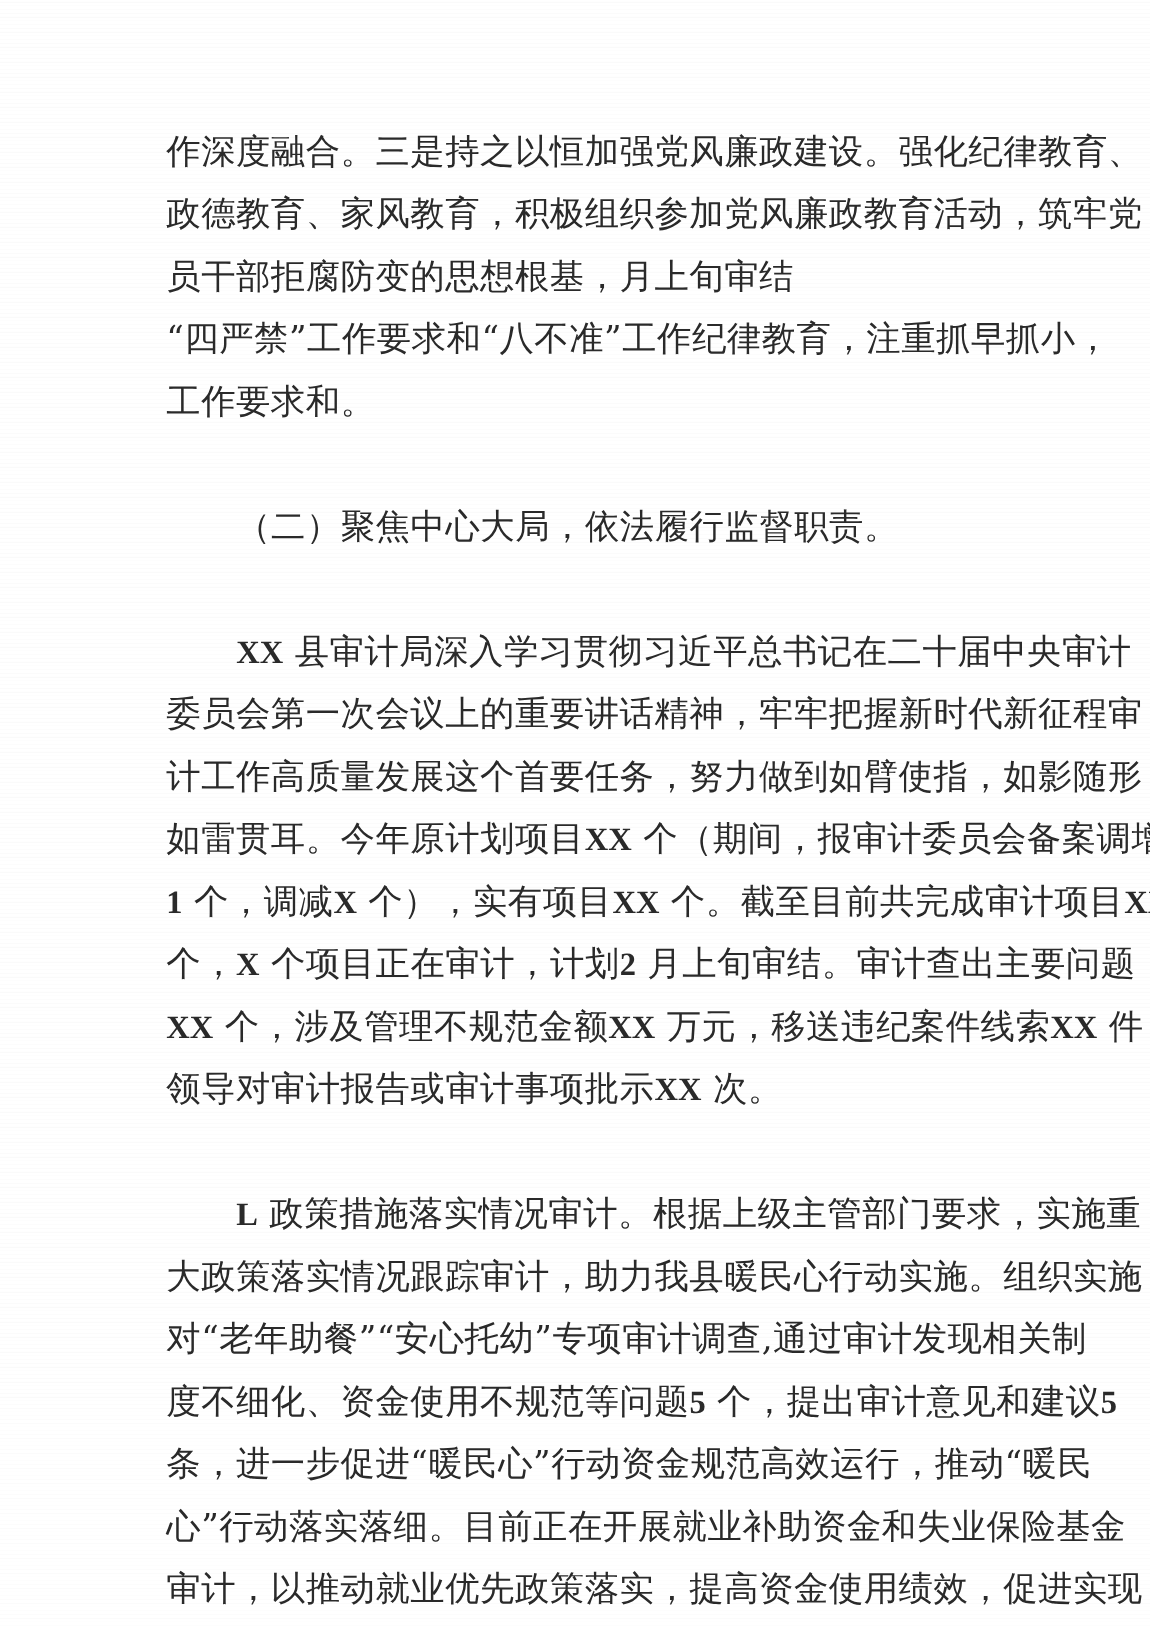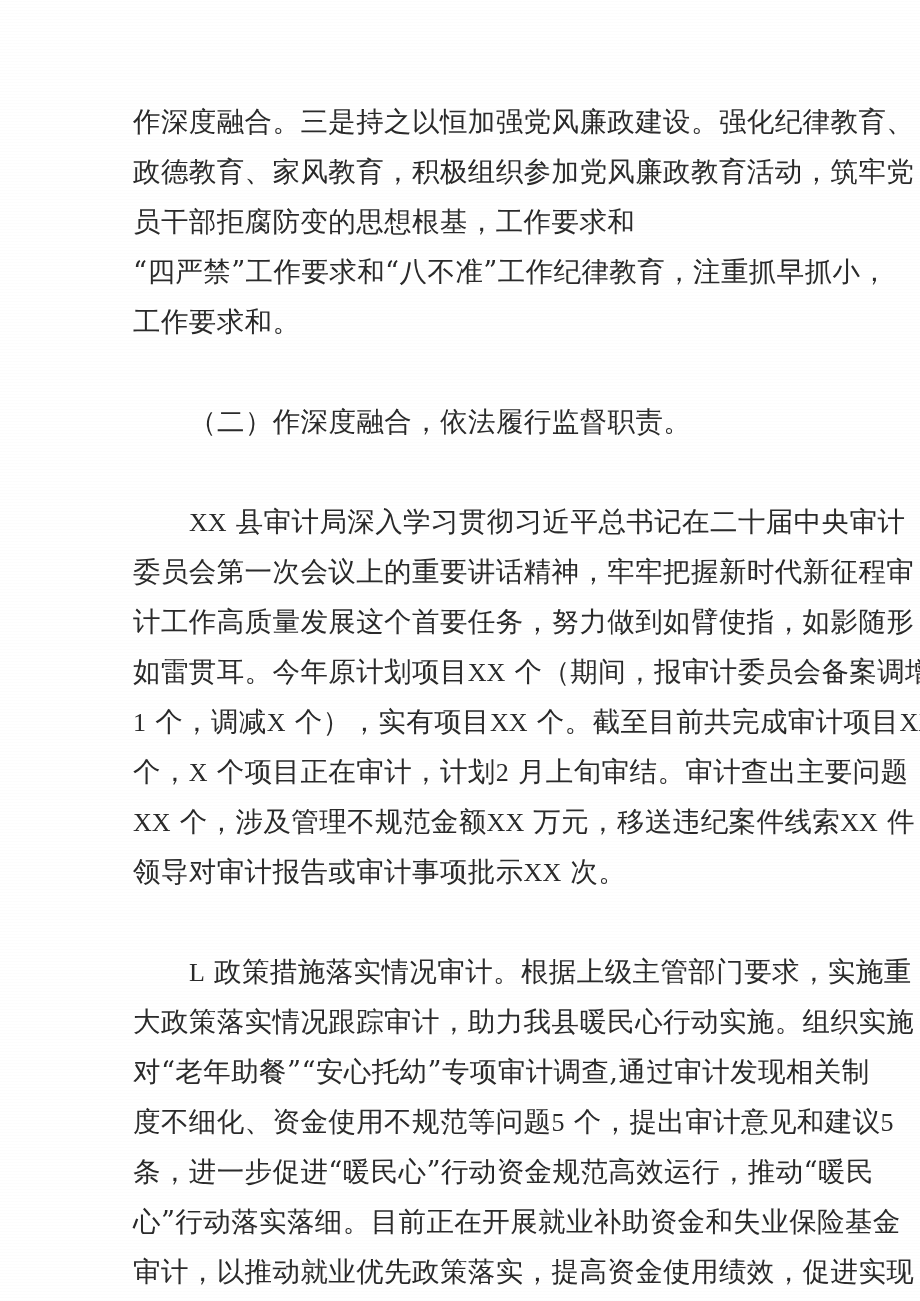--- a/index.html
+++ b/index.html
@@ -48,21 +48,21 @@
   }
 
   
   .spacer {
     height: 50px;
   }
 
   
   .lat {
     font-family: "Liberation Serif", "DejaVu Serif", serif;
-    font-weight: normal;
+    font-weight: bold;
     font-size: 26px;
     letter-spacing: 0;
   }
 
   
   #grain {
     position: absolute;
     left: 0; top: 0;
     width: 920px; height: 1301px;
     pointer-events: none;
@@ -72,25 +72,25 @@
   }
 </style>
 </head>
 <body>
 
 <div id="page">
 
   <div id="text-column">
     <div class="doc-line">作深度融合。三是持之以恒加强党风廉政建设。强化纪律教育、</div>
     <div class="doc-line">政德教育、家风教育，积极组织参加党风廉政教育活动，筑牢党</div>
-    <div class="doc-line">员干部拒腐防变的思想根基，工作要求和</div>
+    <div class="doc-line">员干部拒腐防变的思想根基，月上旬审结</div>
     <div class="doc-line">“四严禁”工作要求和“八不准”工作纪律教育，注重抓早抓小，</div>
     <div class="doc-line">工作要求和。</div>
     <div class="spacer"></div>
-    <div class="doc-line indent">（二）作深度融合，依法履行监督职责。</div>
+    <div class="doc-line indent">（二）聚焦中心大局，依法履行监督职责。</div>
     <div class="spacer"></div>
     <div class="doc-line indent"><span class="lat">XX</span> 县审计局深入学习贯彻习近平总书记在二十届中央审计</div>
     <div class="doc-line">委员会第一次会议上的重要讲话精神，牢牢把握新时代新征程审</div>
     <div class="doc-line">计工作高质量发展这个首要任务，努力做到如臂使指，如影随形，</div>
     <div class="doc-line">如雷贯耳。今年原计划项目<span class="lat">XX</span> 个（期间，报审计委员会备案调增</div>
     <div class="doc-line"><span class="lat">1</span> 个，调减<span class="lat">X</span> 个），实有项目<span class="lat">XX</span> 个。截至目前共完成审计项目<span class="lat">XX</span></div>
     <div class="doc-line">个，<span class="lat">X</span> 个项目正在审计，计划<span class="lat">2</span> 月上旬审结。审计查出主要问题</div>
     <div class="doc-line"><span class="lat">XX</span> 个，涉及管理不规范金额<span class="lat">XX</span> 万元，移送违纪案件线索<span class="lat">XX</span> 件，</div>
     <div class="doc-line">领导对审计报告或审计事项批示<span class="lat">XX</span> 次。</div>
     <div class="spacer"></div>

